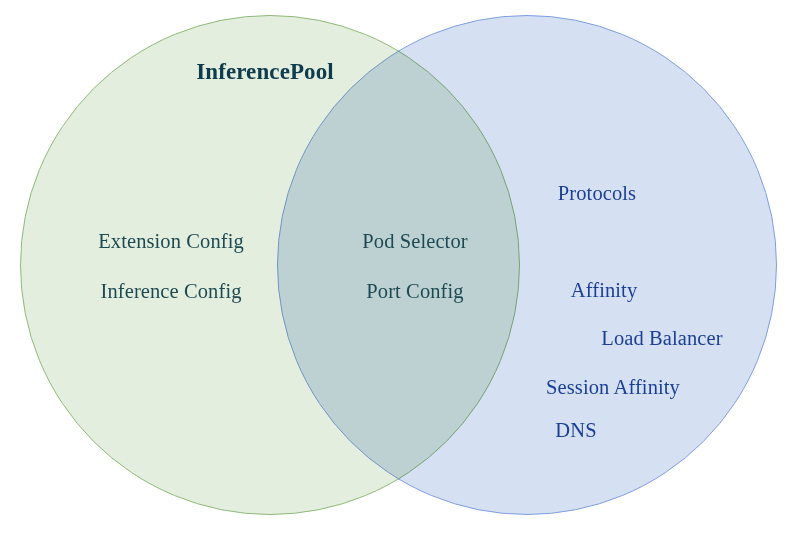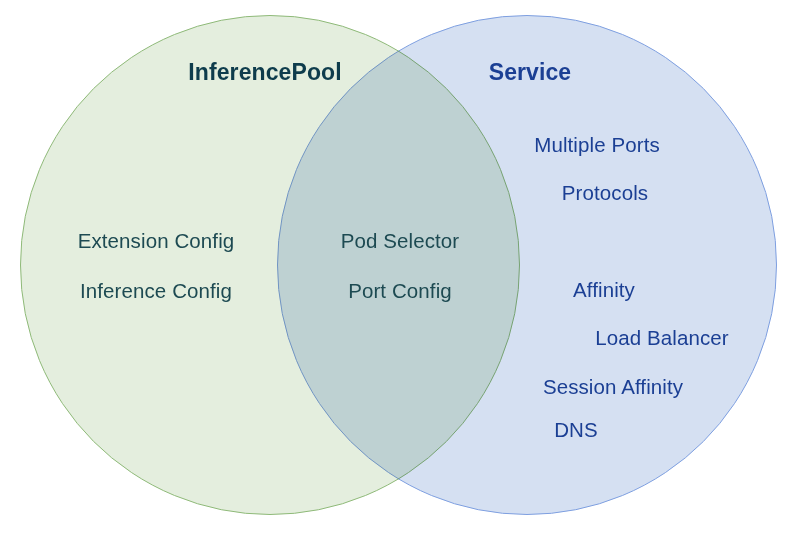--- a/index.html
+++ b/index.html
@@ -12,20 +12,21 @@
     background: #ffffff;
     font-family: "Liberation Sans", sans-serif;
     overflow: hidden;
   }
 
   #venn-stage {
     position: relative;
     width: 731px;
     height: 533px;
     background: #ffffff;
+    font-family: Liberation Serif, serif;
   }
 
   
   .venn-circle {
     position: absolute;
     border-radius: 50%;
     box-sizing: border-box;
   }
 
   #circle-left {
@@ -72,50 +73,48 @@
   #title-left  { left: 265px; top: 72px;  color: #0e3c4c; }
   #title-right { left: 530px; top: 72px;  color: #1b3f94; }
 
   .item-label {
     font-size: 20.5px;
     font-weight: normal;
     letter-spacing: 0.1px;
   }
 
   .item-left,
-  .item-center { color: #1d4a52; }
+  .item-center { color: #1d4a52; margin-left: 15px; }
 
   .item-right  { color: #1b3f94; }
 </style>
 </head>
 <body>
 
 <div id="venn-stage">
 
   <div class="venn-circle" id="circle-left"></div>
 
   <div class="venn-circle" id="circle-right"></div>
 
   <div id="labels-layer">
 
     <div class="vlabel title-label" id="title-left">InferencePool</div>
 
-    <div class="vlabel title-label" id="title-right">Service</div>
 
     <div class="vlabel item-label item-left" style="left:156px; top:241px;">Extension Config</div>
 
     <div class="vlabel item-label item-center" style="left:400px; top:241px;">Pod Selector</div>
 
     <div class="vlabel item-label item-left" style="left:156px; top:291px;">Inference Config</div>
 
     <div class="vlabel item-label item-center" style="left:400px; top:291px;">Port Config</div>
 
-    <div class="vlabel item-label item-right" style="left:597px; top:145px;">Multiple Ports</div>
 
-    <div class="vlabel item-label item-right" style="left:597px; top:193px;margin-left:8px;">Protocols</div>
+    <div class="vlabel item-label item-right" style="left:597px; top:193px;">Protocols</div>
 
 
     <div class="vlabel item-label item-right" style="left:604px; top:290px;">Affinity</div>
 
     <div class="vlabel item-label item-right" style="left:617px; top:338px;margin-left:45px;">Load Balancer</div>
 
     <div class="vlabel item-label item-right" style="left:613px; top:387px;">Session Affinity</div>
 
     <div class="vlabel item-label item-right" style="left:576px; top:430px;">DNS</div>
 

